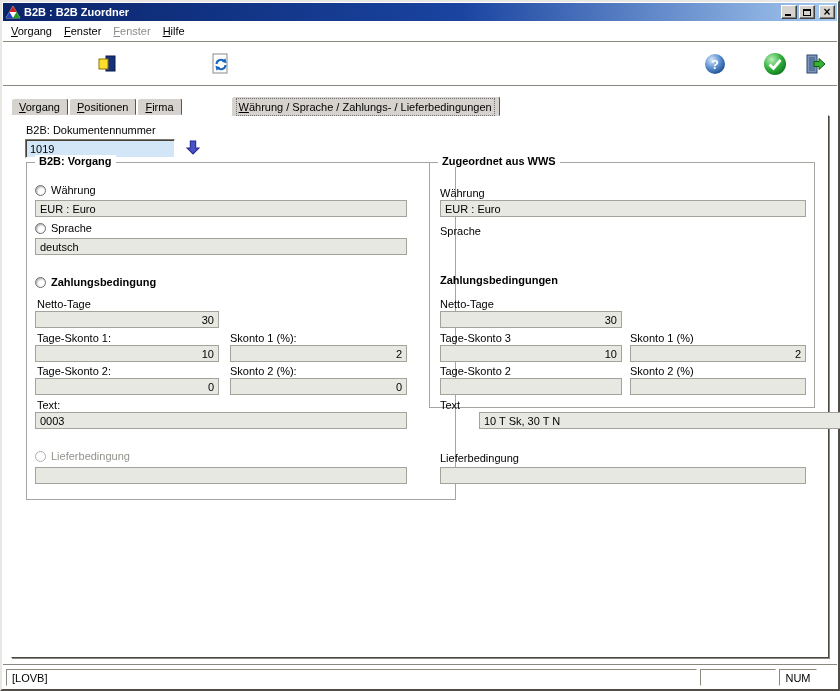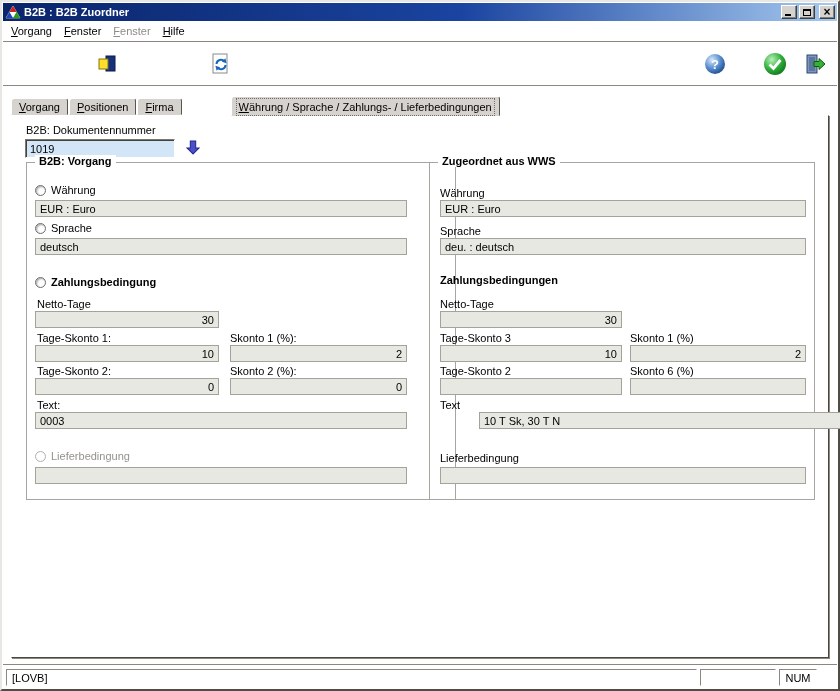--- a/index.html
+++ b/index.html
@@ -56,21 +56,21 @@
   .bold { font-weight: bold; }
 
   .doc-input { position: absolute; left: 13px; top: 23px; width: 150px; height: 19px;
                background: #d2e6f8; border: 1px solid; border-color: #7b786f #fff #fff #7b786f;
                box-shadow: inset 1px 1px 0 #45423a; padding: 2px 4px;
                font: 11px "Liberation Sans", sans-serif; color: #000; outline: none; }
   .doc-arrow { position: absolute; left: 174px; top: 24px; width: 14px; height: 15px; cursor: pointer; }
 
   .groupbox { position: absolute; border: 1px solid #a8a5a0; }
   .gb-left  { left: 14px;  top: 46px; width: 430px; height: 338px; }
-  .gb-right { left: 417px; top: 46px; width: 386px; height: 338px; }
+  .gb-right { left: 417px; top: 46px; width: 386px; height: 246px; }
   .legend { position: absolute; top: -8px; left: 8px; background: #fff; padding: 0 4px; font-weight: bold; white-space: nowrap; }
 
   .radio-row { position: absolute; display: flex; align-items: center; gap: 5px; white-space: nowrap; }
   .radio { width: 11px; height: 11px; flex: 0 0 11px; border-radius: 50%; background: #fff;
            border: 1px solid #6f6d68; box-shadow: inset 1px 1px 2px rgba(0,0,0,.35); }
   .radio.disabled { border-color: #b2afa9; box-shadow: none; }
   .disabled-text { color: #94928c; text-shadow: 1px 1px 0 #fff; }
 
   .field { position: absolute; height: 17px; background: #e8e8e3; border: 1px solid #a5a29c;
            padding: 2px 4px; overflow: hidden; white-space: nowrap; }
@@ -233,34 +233,33 @@
         <div class="field" style="left:8px; top:304px; width:372px;"></div>
       </div>
 
       <div class="groupbox gb-right">
         <span class="legend">Zugeordnet aus WWS</span>
 
         <span class="lbl" style="left:10px; top:24px;">Währung</span>
         <div class="field" style="left:10px; top:37px; width:366px;">EUR : Euro</div>
 
         <span class="lbl" style="left:10px; top:62px;">Sprache</span>
-        <div class="field" style="left:10px; top:75px; width:366px;">deu. : deutsch</div>
 
         <span class="lbl bold" style="left:10px; top:111px;">Zahlungsbedingungen</span>
 
         <span class="lbl" style="left:10px; top:135px;">Netto-Tage</span>
         <div class="field num" style="left:10px; top:148px; width:182px;">30</div>
 
         <span class="lbl" style="left:10px; top:169px;">Tage-Skonto 3</span>
         <span class="lbl" style="left:200px; top:169px;">Skonto 1 (%)</span>
         <div class="field num" style="left:10px; top:182px; width:182px;">10</div>
         <div class="field num" style="left:200px; top:182px; width:176px;">2</div>
 
         <span class="lbl" style="left:10px; top:202px;text-align:center;">Tage-Skonto 2</span>
-        <span class="lbl" style="left:200px; top:202px;">Skonto 6 (%)</span>
+        <span class="lbl" style="left:200px; top:202px;">Skonto 2 (%)</span>
         <div class="field num" style="left:10px; top:215px; width:182px;"></div>
         <div class="field num" style="left:200px; top:215px; width:176px;"></div>
 
         <span class="lbl" style="left:10px; top:236px;">Text</span>
         <div class="field" style="left:10px; top:249px; width:366px;margin-left:39px;">10 T Sk, 30 T N</div>
 
         <span class="lbl" style="left:10px; top:289px;">Lieferbedingung</span>
         <div class="field" style="left:10px; top:304px; width:366px;"></div>
       </div>
 

